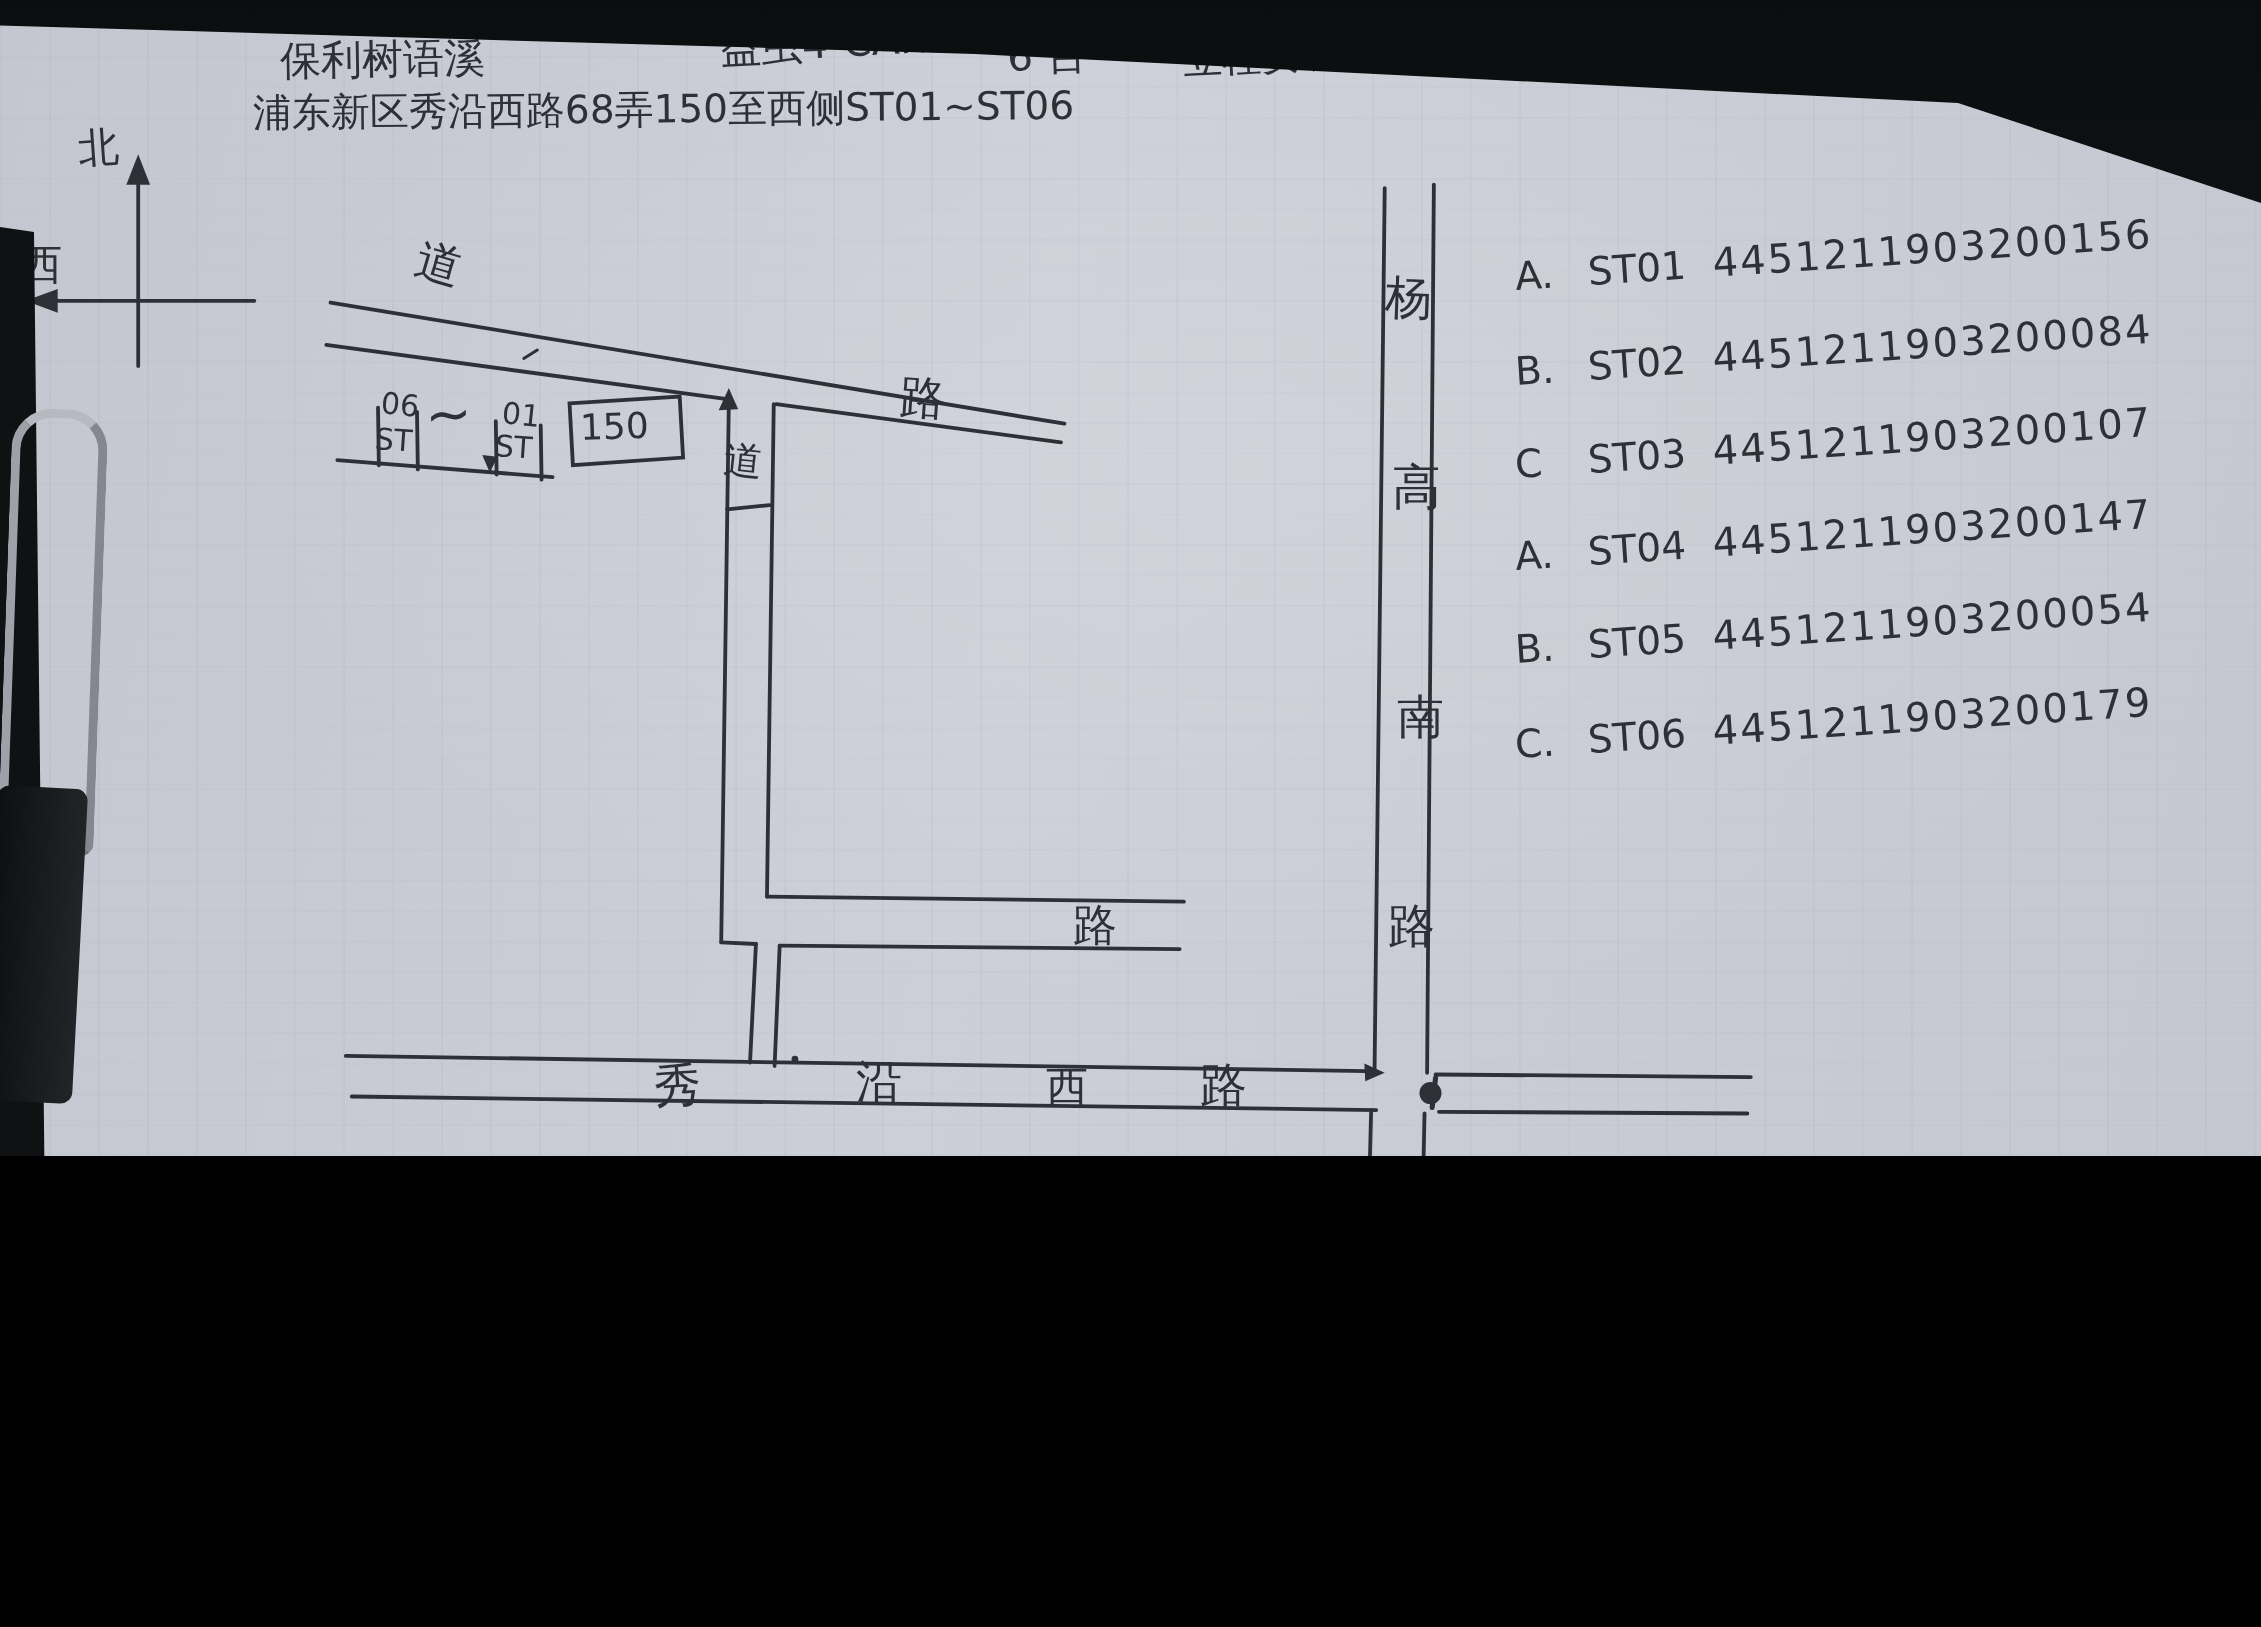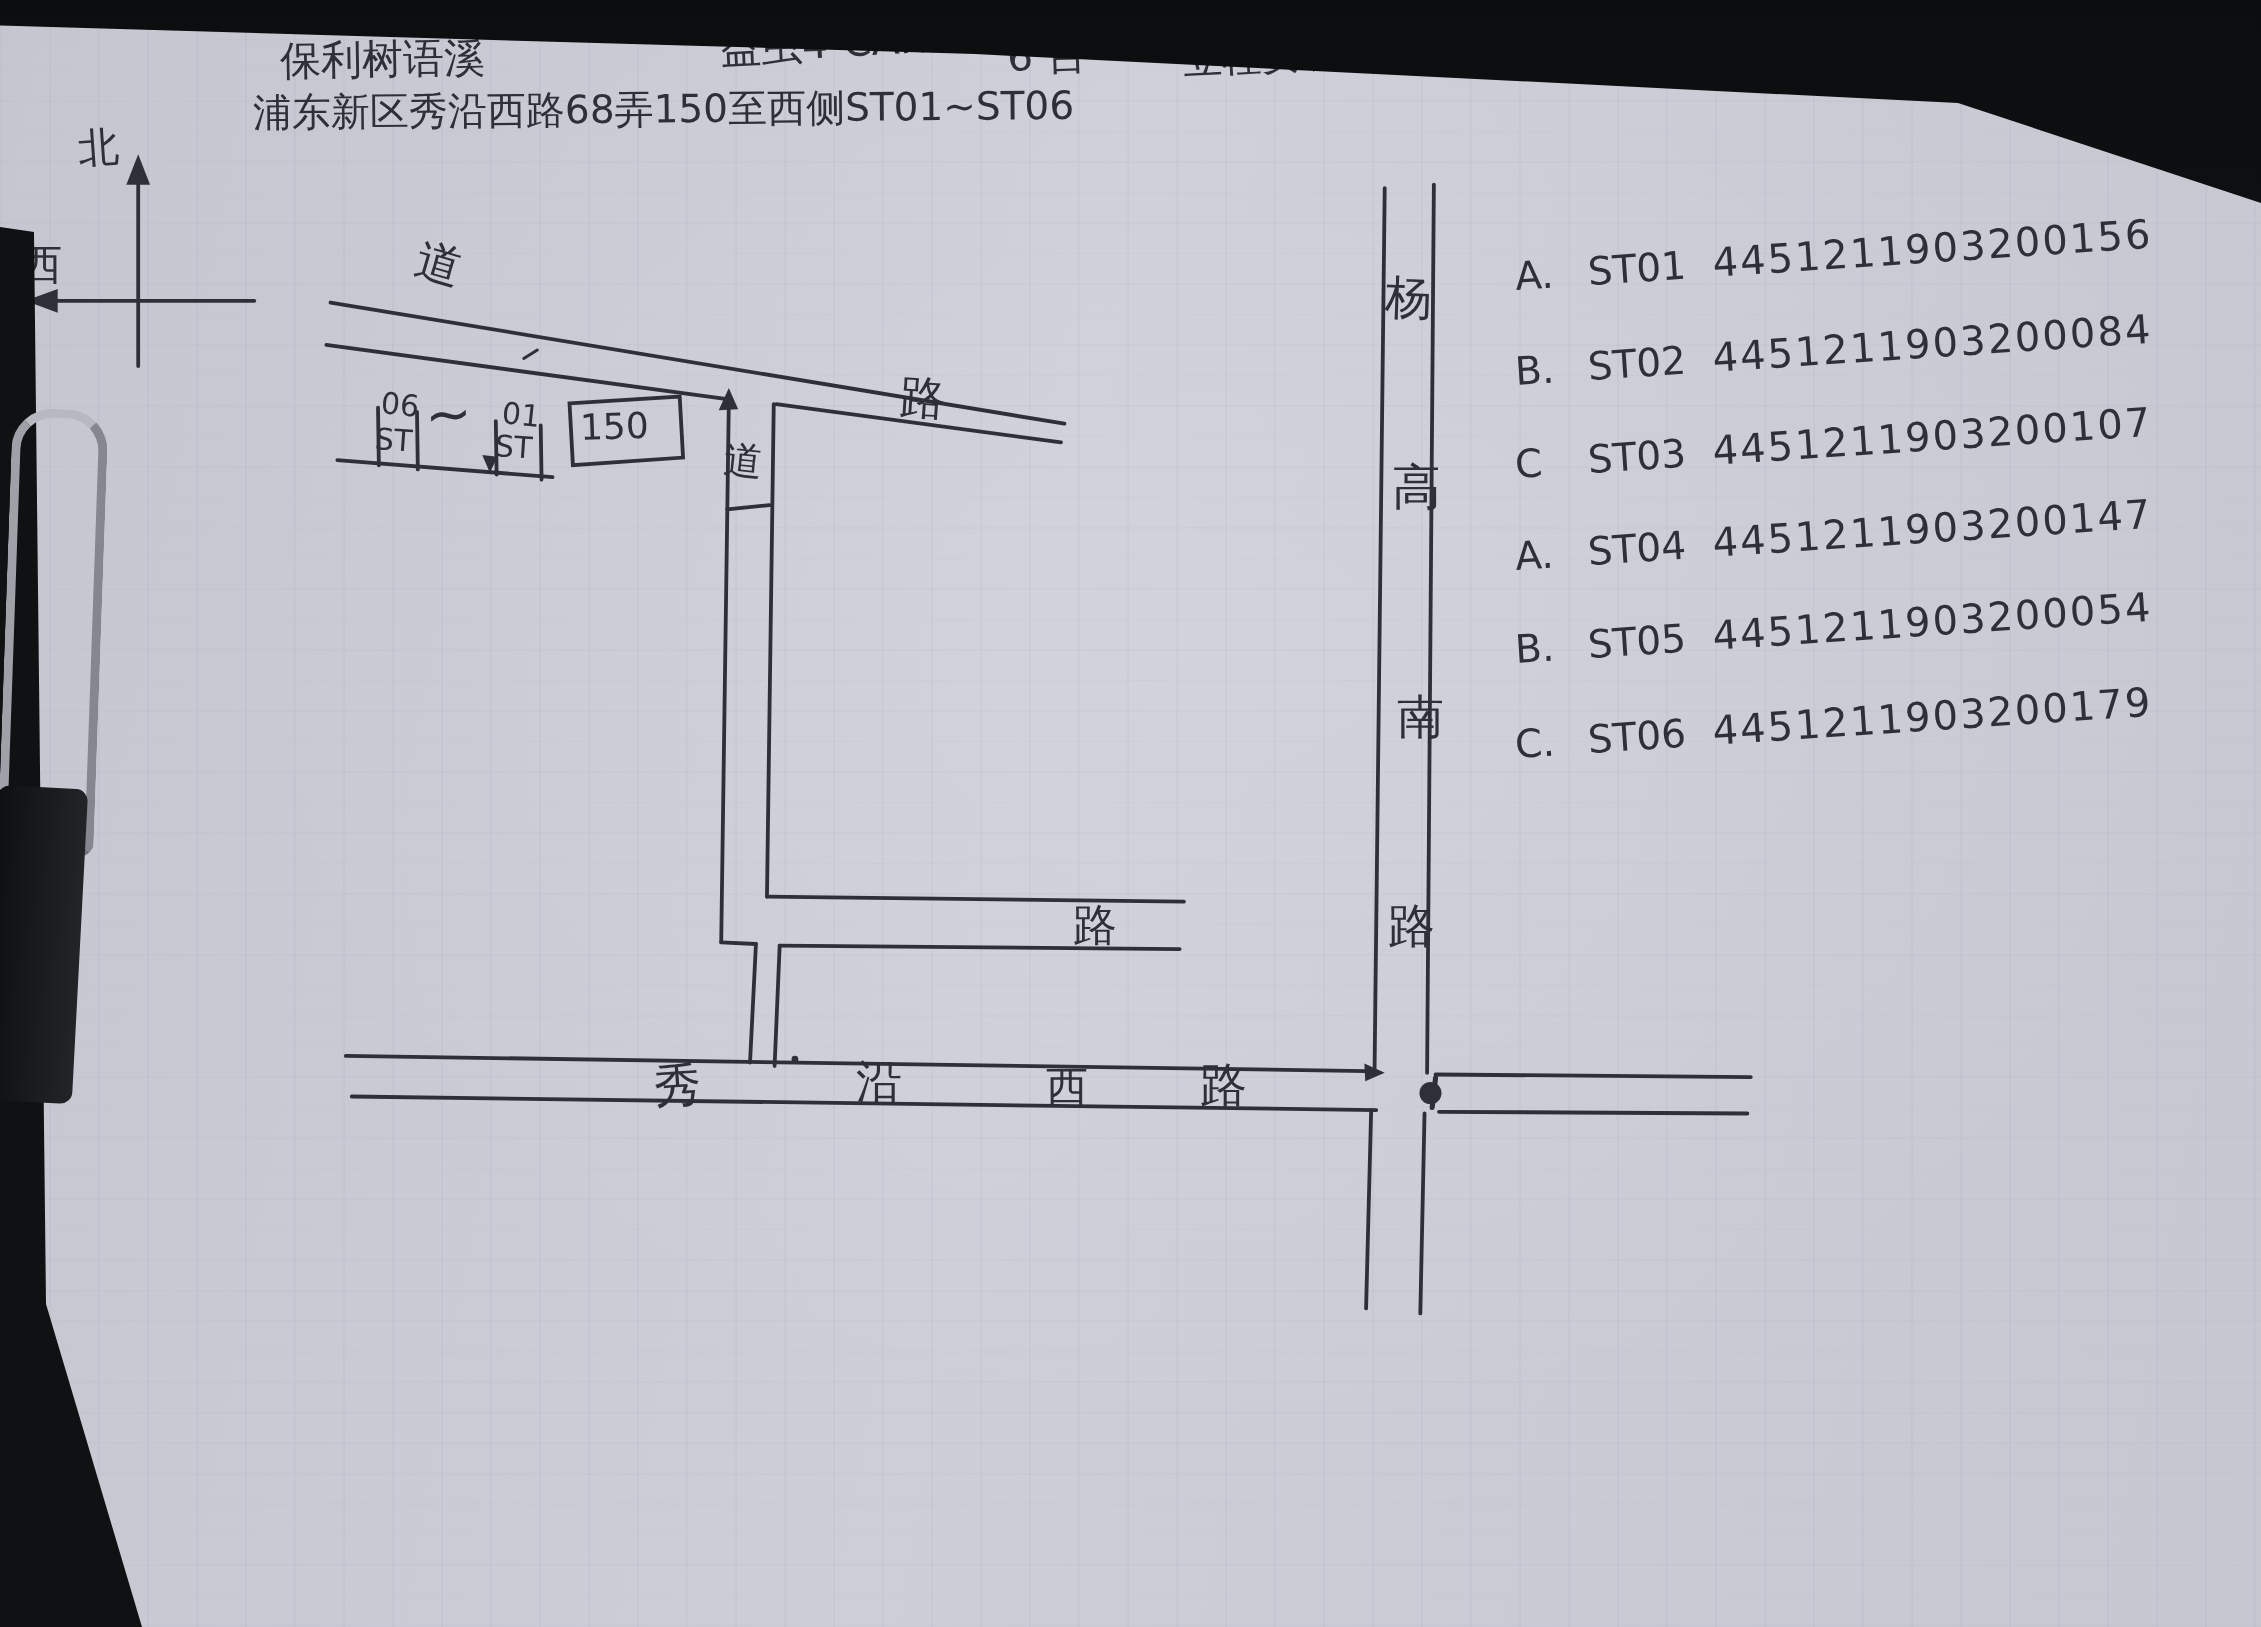--- a/index.html
+++ b/index.html
@@ -3,21 +3,21 @@
 <meta charset="utf-8">
 <style>
   :root{
     --paper:#c9cbd4;
     --ink:#2f3037;
     --bg:#121316;
     --metal:#a9acb3;
   }
   html,body{margin:0;padding:0;background:#000;}
   .stage{
-    position:relative;width:2261px;height:1627px;overflow:hidden;
+    position:relative;width:2261px;height:1156px;overflow:hidden;
     background:var(--bg);
     font-family:"DejaVu Sans",sans-serif;
   }
   .paper{
     position:absolute;inset:0;
     background:
       radial-gradient(ellipse at 55% 40%, rgba(255,255,255,0.10), rgba(0,0,0,0) 60%),
       linear-gradient(100deg,#c5c7d0 0%, #cdcfd8 45%, #c6c8d1 100%);
   }
   .paper::before{

